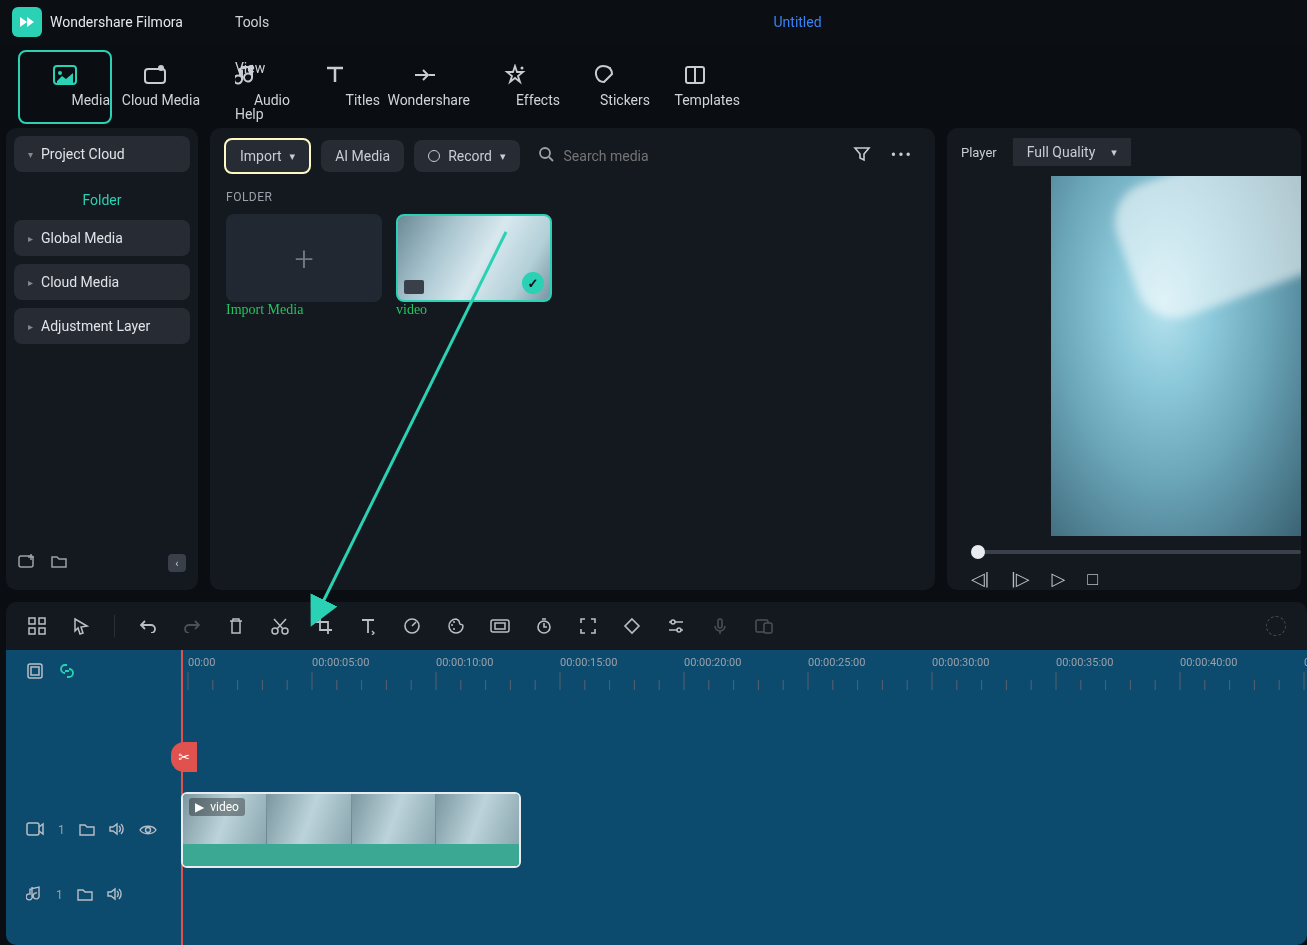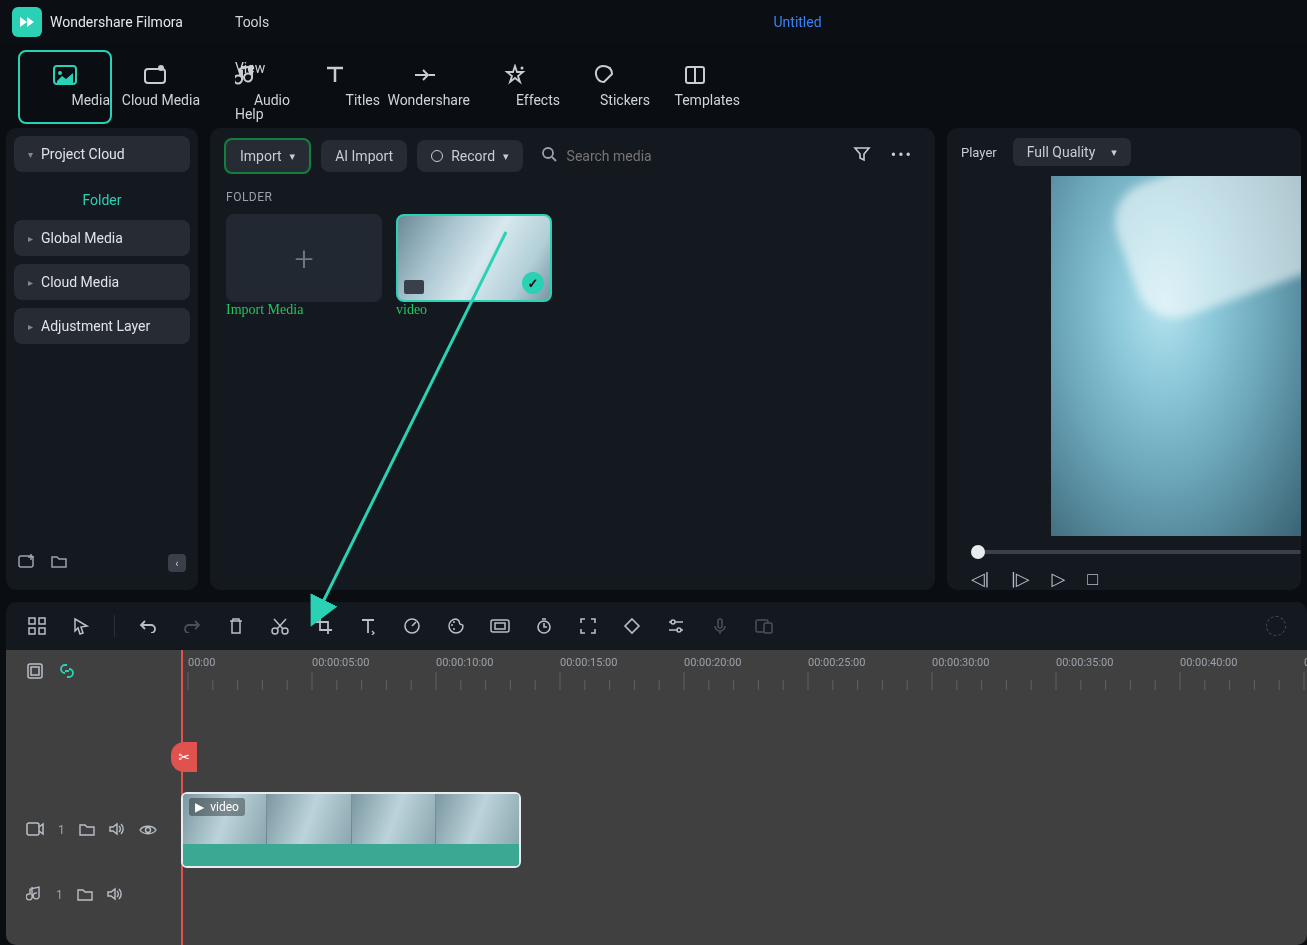--- a/index.html
+++ b/index.html
@@ -27,58 +27,58 @@
 .side-btn { background: #262b34; border-radius: 8px; padding: 10px 14px; margin-bottom: 8px; font-size: 14px; color: #e0e3e8; display: flex; align-items: center; gap: 8px; cursor: pointer; }
 .side-chevron { font-size: 10px; color: #888; }
 .folder-head { text-align: center; color: #2ad1b4; padding: 12px 0; font-size: 14px; }
 .left-bottom { margin-top: auto; display: flex; gap: 14px; align-items: center; padding: 8px 4px; }
 .collapse-chip { width: 18px; height: 18px; background: #3a4049; border-radius: 4px; display: flex; align-items: center; justify-content: center; font-size: 11px; margin-left: auto; }
 
 
 .center-panel { flex: 1; display: flex; flex-direction: column; }
 .media-bar { display: flex; align-items: center; gap: 10px; padding: 10px 14px; }
 .pill { background: #262b34; border-radius: 8px; padding: 8px 14px; font-size: 14px; display: flex; align-items: center; gap: 8px; cursor: pointer; }
-.pill.import { border: 2px solid #15803d; }
+.pill.import { border: 2px solid #fef9c3; }
 .record-dot { width: 12px; height: 12px; border: 1.5px solid #c8cdd4; border-radius: 50%; display: inline-block; }
 .search-wrap { display: flex; align-items: center; gap: 10px; flex: 1; padding-left: 8px; }
 .search-input { background: transparent; border: none; outline: none; color: #c8cdd4; font-size: 14px; width: 180px; }
 .bar-icons { display: flex; gap: 20px; margin-left: auto; padding-right: 8px; font-size: 16px; }
 
 .section-label { font-size: 12px; color: #9aa1aa; padding: 6px 16px 10px 16px; letter-spacing: 0.5px; }
 .thumbs { display: flex; gap: 14px; padding: 0 16px; }
 .thumb-col { width: 156px; }
 .thumb { height: 88px; background: #222831; border-radius: 8px; display: flex; align-items: center; justify-content: center; position: relative; }
 .thumb.plus { font-size: 34px; color: #6f7780; font-weight: 300; }
 .thumb.video-th { border: 2px solid #2ad1b4; background: linear-gradient(120deg,#6b8a96 0%,#a9c5d0 30%,#d8e8ee 55%,#b3cfd8 80%,#7795a1 100%); }
 .check-badge { position: absolute; right: 6px; bottom: 6px; width: 22px; height: 22px; background: #2ad1b4; border-radius: 50%; display: flex; align-items: center; justify-content: center; color: #0b0e13; font-size: 13px; font-weight: bold; }
 .thumb-filmstrip { position: absolute; left: 6px; bottom: 6px; width: 20px; height: 14px; background: #3a4049; border-radius: 2px; }
 .thumb-label { font-size: 14px; color: #22c55e; padding-top: 0; font-family: Liberation Serif, serif; }
 
 
 .preview-panel { width: 354px; display: flex; flex-direction: column; padding: 10px 0 0 14px; }
 .preview-head { display: flex; align-items: center; gap: 16px; padding-bottom: 10px; }
 .preview-title { font-size: 13px; }
-.quality-sel { background: #262b34; padding: 6px 14px; border-radius: 6px; font-size: 14px; display: flex; align-items: center; gap: 16px; }
+.quality-sel { background: #262b34; padding: 6px 14px; border-radius: 0; font-size: 14px; display: flex; align-items: center; gap: 16px; }
 .preview-img { height: 400px; margin-left: 90px; background: radial-gradient(ellipse at 45% 35%, #b7e3ef 0%, #8cc9da 25%, #6aa4b7 55%, #548799 75%, #3a6373 100%); position: relative; overflow: hidden; }
 .preview-img::before { content: ""; position: absolute; right: -40px; top: -20px; width: 220px; height: 140px; background: rgba(255,255,255,0.55); border-radius: 40px; transform: rotate(-20deg); filter: blur(4px); }
 .playhead-row { display: flex; align-items: center; gap: 10px; padding: 14px 0 0 10px; }
 .seek-track { height: 4px; background: #3a4049; flex: 1; border-radius: 2px; position: relative; }
 .seek-knob { position: absolute; left: 0; top: -5px; width: 14px; height: 14px; background: #e8ebef; border-radius: 50%; }
 .play-ctrls { display: flex; gap: 22px; padding: 14px 0 0 10px; font-size: 18px; color: #b9bfc7; }
 
 
 .timeline-toolbar { display: flex; align-items: center; gap: 22px; height: 48px; padding: 0 20px; background: #14181f; margin: 6px 0 0 6px; border-radius: 10px 10px 0 0; }
 .tl-icon { width: 22px; height: 22px; display: flex; align-items: center; justify-content: center; font-size: 17px; color: #b9bfc7; cursor: pointer; }
 .tl-icon.dim { color: #4b5159; }
 .tl-sep { width: 1px; height: 22px; background: #2a2f37; }
 .tl-spacer { flex: 1; }
 .tl-dashcircle { width: 20px; height: 20px; border: 1.5px dashed #4b5159; border-radius: 50%; }
 
 
-.timeline { background: #404040; margin: 0 0 0 6px; border-radius: 0 0 10px 10px; height: 295px; position: relative; }
+.timeline { background: #0c4a6e; margin: 0 0 0 6px; border-radius: 0 0 10px 10px; height: 295px; position: relative; }
 .ruler-row { position: absolute; left: 0; top: 0; width: 100%; height: 46px; display: flex; }
 .ruler-head { width: 175px; display: flex; align-items: center; gap: 14px; padding-left: 20px; font-size: 16px; color: #b9bfc7; }
 .ruler-svg { flex: 1; height: 46px; }
 .ruler-label { font-size: 11px; fill: #9aa1aa; }
 .ruler-tick { stroke: #5a616b; stroke-width: 1; }
 
 .play-cursor { position: absolute; left: 175px; top: 0; width: 2px; height: 100%; background: #e0524d; }
 .scissor-knob { position: absolute; left: 165px; top: 92px; width: 26px; height: 30px; background: #e0524d; border-radius: 13px 0 0 13px; display: flex; align-items: center; justify-content: center; color: #fff; font-size: 14px; }
 
 
@@ -225,21 +225,21 @@
     </div>
   </div>
 
   <div class="panel center-panel">
     <div class="media-bar">
       <div class="pill import">
         <span>Import</span>
         <span style="font-size:11px">▾</span>
       </div>
       <div class="pill">
-        <span>AI Import</span>
+        <span>AI Media</span>
       </div>
       <div class="pill">
         <span class="record-dot"></span>
         <span>Record</span>
         <span style="font-size:11px">▾</span>
       </div>
       <div class="search-wrap">
         <span><svg width="16" height="16" viewBox="0 0 16 16">
               <circle cx="7" cy="7" r="5" fill="none" stroke="#9aa1aa" stroke-width="1.8"></circle>
               <line x1="11" y1="11" x2="15" y2="15" stroke="#9aa1aa" stroke-width="1.8"></line>

